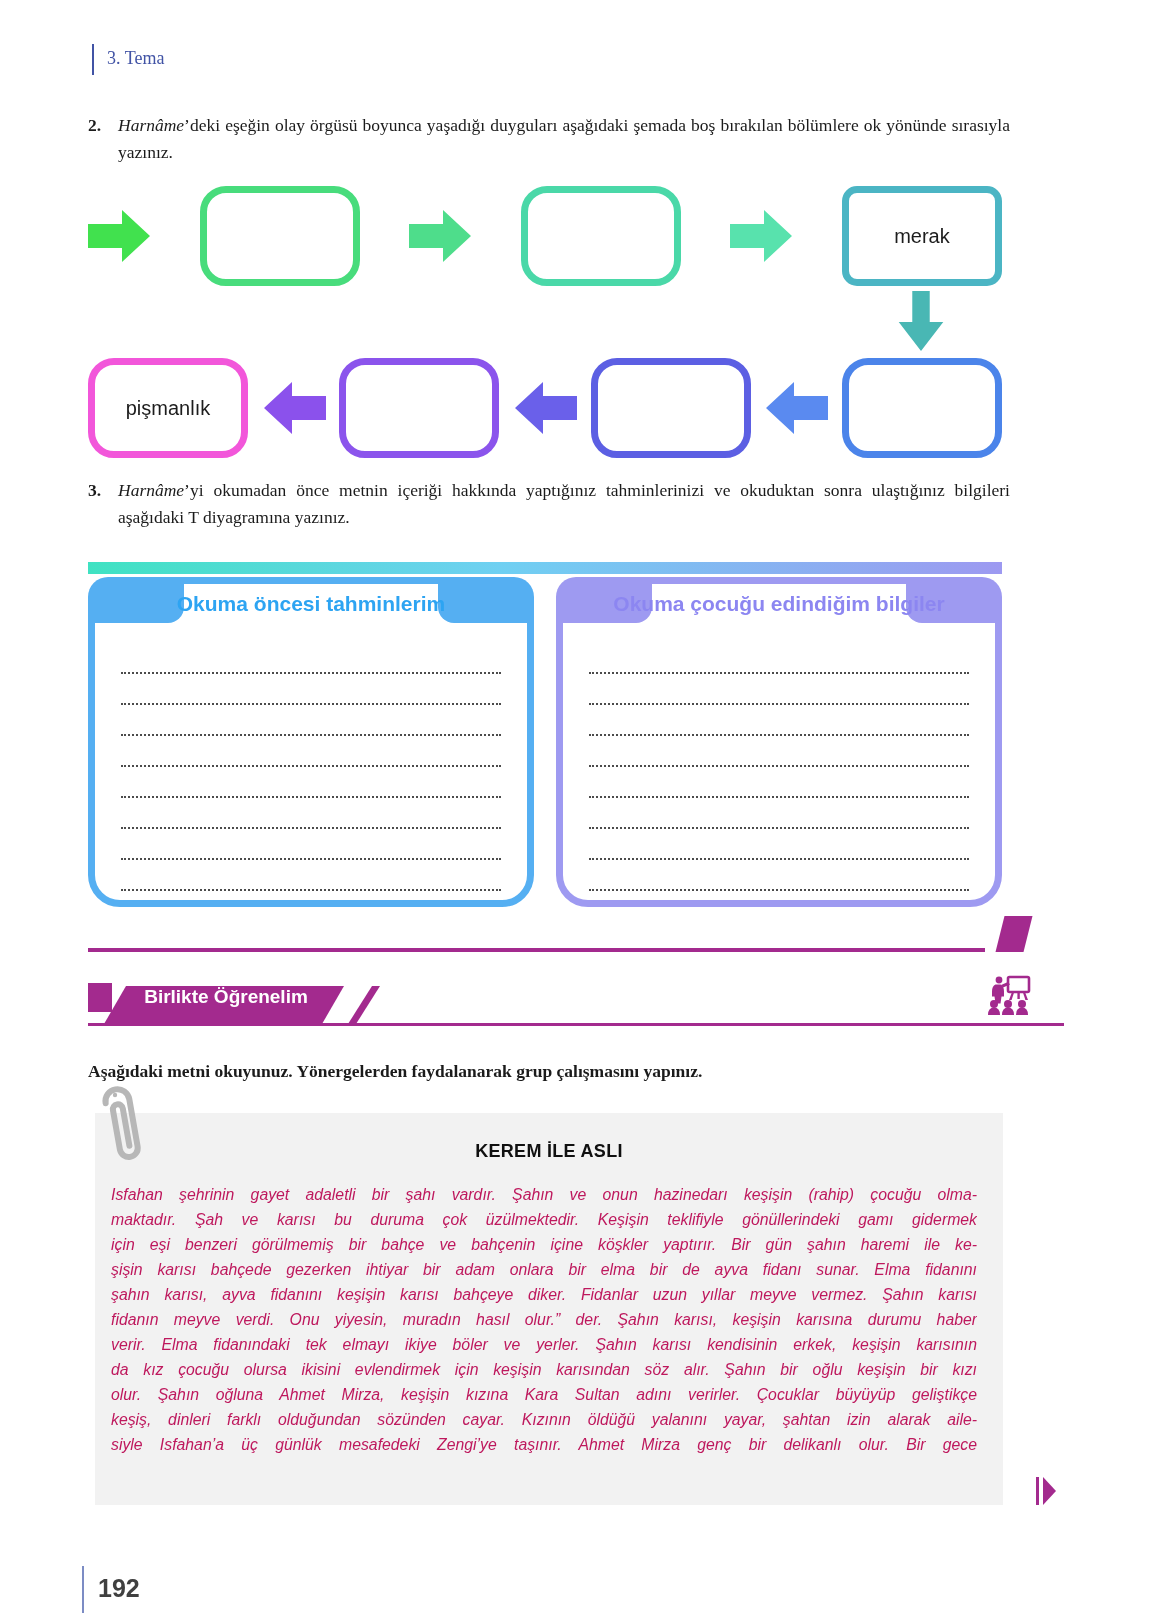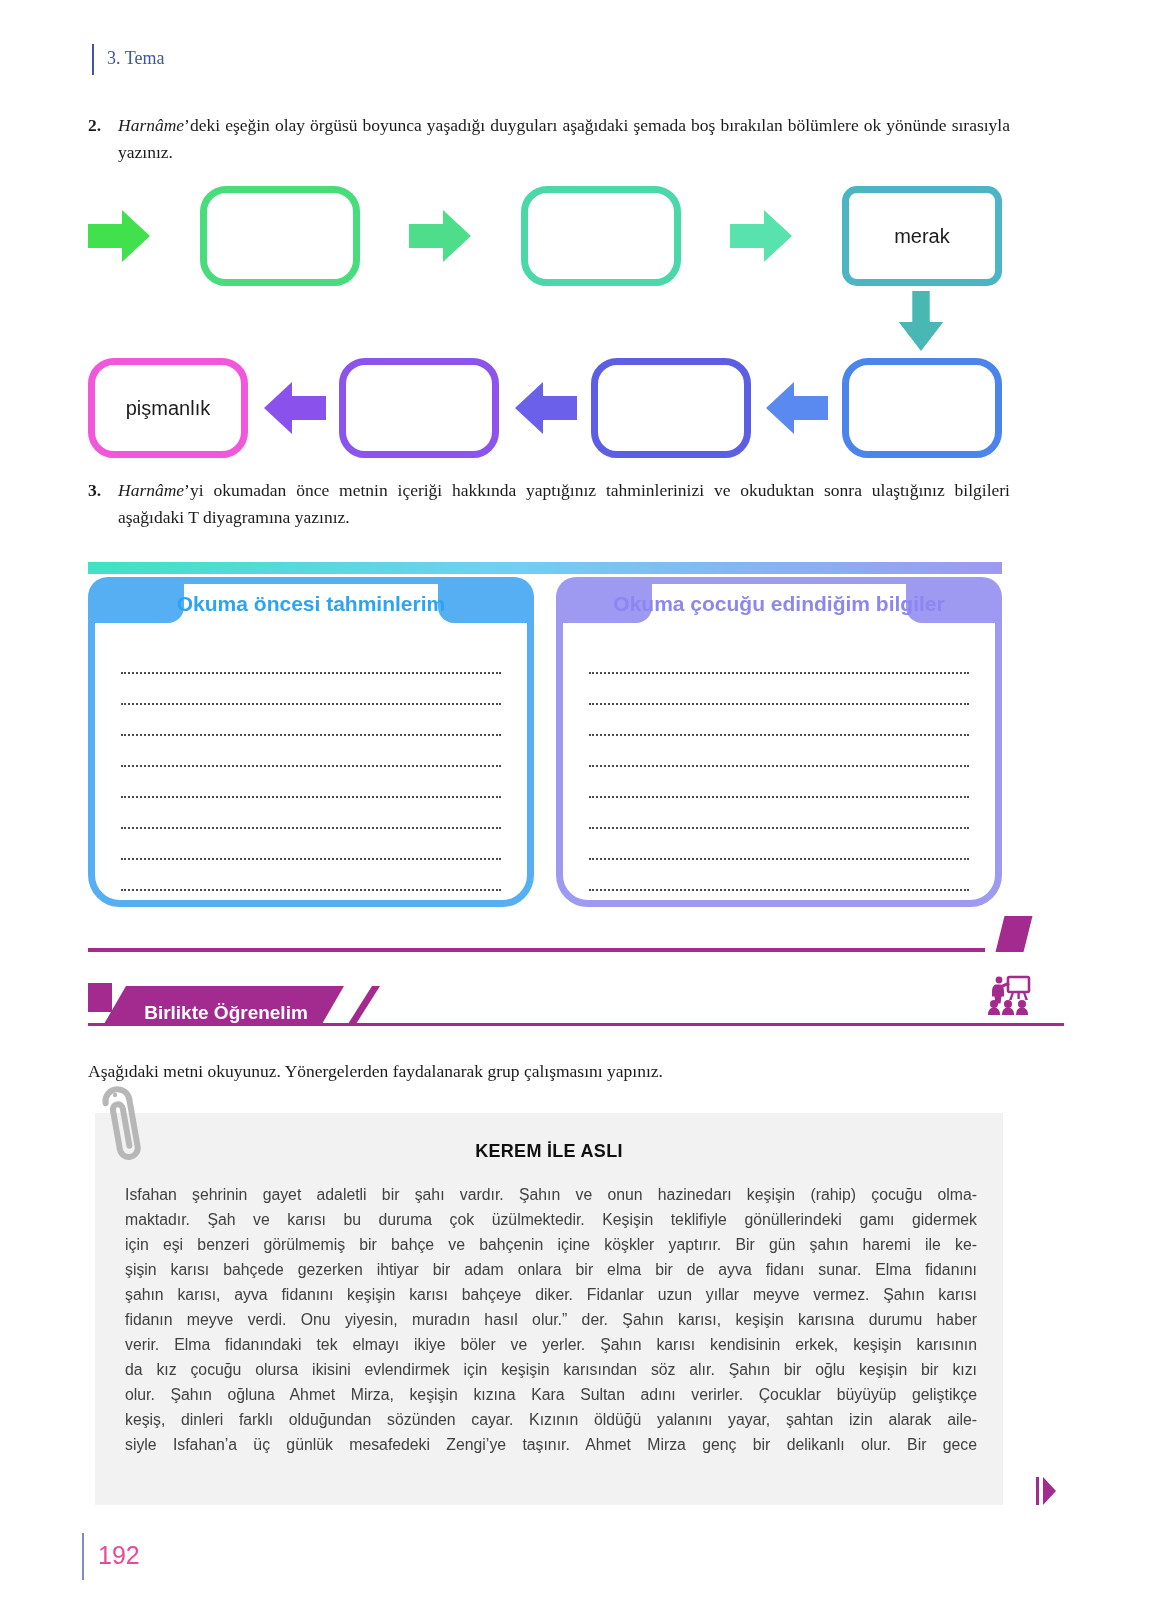--- a/index.html
+++ b/index.html
@@ -5,23 +5,23 @@
   html,body { margin:0; padding:0; background:#888; }
   .page {
     position:relative; width:1152px; height:1624px; margin:0 auto;
     background:#ffffff; overflow:hidden;
     font-family:"Liberation Serif", serif; color:#1b1b1b;
   }
 
   
   .tema-header { position:absolute; left:92px; top:44px; border-left:2px solid #4153a5;
     padding:4px 0 6px 13px; font-size:18px; color:#4153a5; }
-  .page-footer { position:absolute; left:82px; top:1533px; border-left:2px solid #7c8cc4;
+  .page-footer { position:absolute; left:82px; top:1566px; border-left:2px solid #7c8cc4;
     padding:8px 0 10px 14px; font-family:"Liberation Sans",sans-serif;
-    font-size:25px; color:#ec4899; }
+    font-size:25px; color:#404040;font-weight:bold; }
 
   
   .question { position:absolute; left:88px; width:922px; display:flex;
     font-size:17.5px; line-height:27px; }
   .q2 { top:112px; } .q3 { top:477px; }
   .qnum { width:30px; font-weight:bold; flex:none; }
   .qtext { flex:1; text-align:justify; }
   .qtext i { font-style:italic; }
 
   
@@ -48,38 +48,38 @@
   .panel-lines { position:absolute; top:59px; left:26px; right:26px; }
   .dotline { height:29px; border-bottom:2px dotted #4b4b4b; }
 
   
   .sep-rule { position:absolute; left:88px; top:948px; width:897px; height:4px; background:#a32a8e; }
   .sep-para { position:absolute; left:1000px; top:916px; width:28px; height:36px;
     background:#a32a8e; transform:skewX(-14deg); }
   .banner-square { position:absolute; left:88px; top:983px; width:24px; height:29px; background:#a32a8e; }
   .banner { position:absolute; left:104px; top:986px; width:240px; height:38px; background:#a32a8e;
     clip-path:polygon(22px 0, 100% 0, calc(100% - 22px) 100%, 0 100%);
-    display:flex; align-items:flex-end; justify-content:center; }
+    display:flex; align-items:flex-start; justify-content:center; }
   .banner span { font-family:"Liberation Sans",sans-serif; font-weight:bold;
     font-size:19px; color:#ffffff; padding-left:4px; }
   .banner-stripe { position:absolute; left:348px; top:986px; width:32px; height:38px; background:#a32a8e;
     clip-path:polygon(24px 0, 32px 0, 8px 100%, 0 100%); }
   .banner-rule { position:absolute; left:88px; top:1023px; width:976px; height:3px; background:#a32a8e; }
   .group-icon { position:absolute; left:986px; top:975px; }
 
   .instruction { position:absolute; left:88px; top:1058px; width:922px;
-    font-weight:normal; font-size:17.5px; line-height:26px; }
+    font-weight:bold; font-size:17.5px; line-height:26px; }
 
   
   .reading { position:absolute; left:95px; top:1113px; width:908px; height:392px;
     background:#f2f2f2; box-sizing:border-box; padding-top:28px; }
   .reading-title { text-align:center; font-family:"Liberation Sans",sans-serif;
     font-weight:bold; font-size:18px; letter-spacing:0.3px; color:#101010; }
-  .reading-body { margin:20px 26px 0 30px; font-family:"Liberation Sans",sans-serif;
-    font-size:15.8px; color:#404040; }
+  .reading-body { margin:20px 26px 0 16px; font-family:"Liberation Sans",sans-serif;
+    font-style:italic; font-size:15.8px; color:#be185d; }
   .reading-line { height:25px; line-height:25px; text-align:justify; text-align-last:justify; overflow:hidden; }
   .clip-icon { position:absolute; left:0px; top:-40px; }
   .more-marker { position:absolute; left:1036px; top:1476px; }
 </style>
 </head>
 <body>
 
 <div class="page">
 
   <div class="tema-header">

